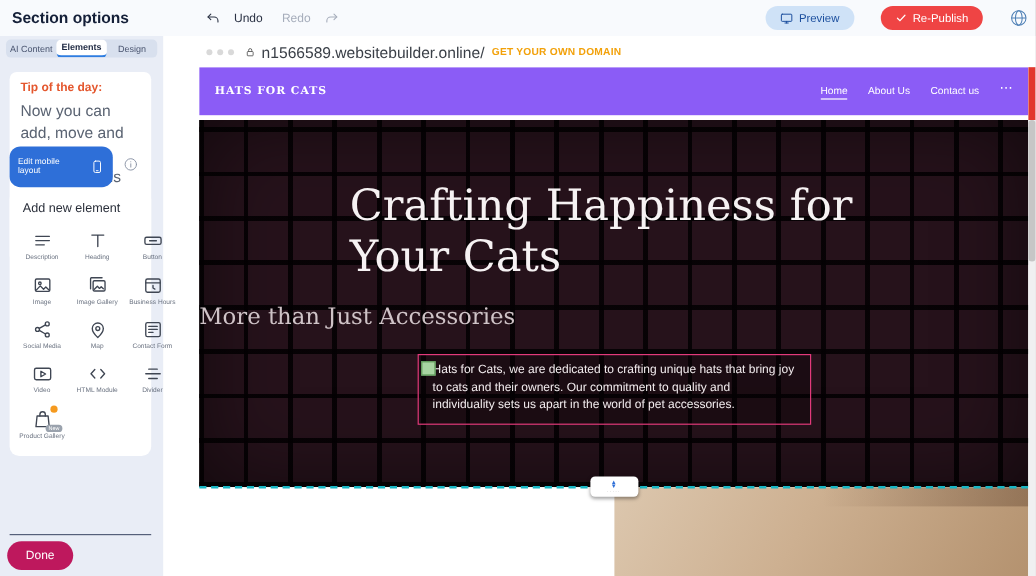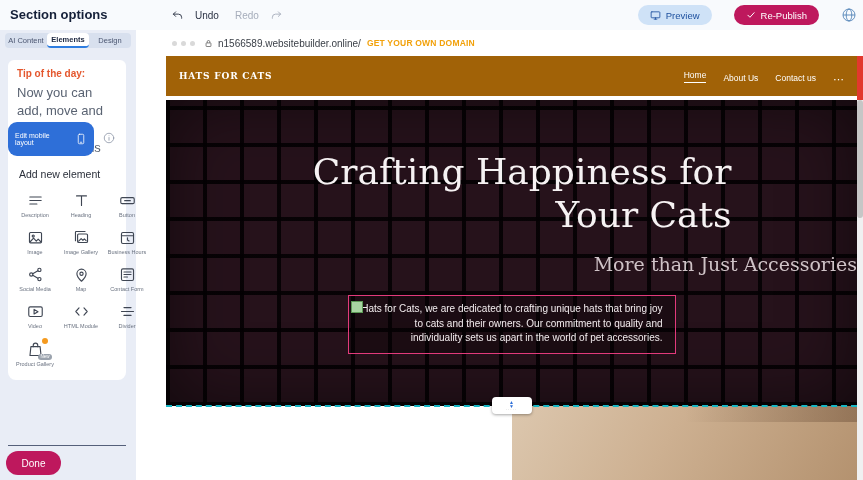--- a/index.html
+++ b/index.html
@@ -12,21 +12,21 @@
   .history{position:absolute;left:172px;top:0;height:30px;display:flex;align-items:center;gap:16px}
   .hist-btn{display:flex;align-items:center;gap:12px;font-size:10px;color:#2b3244;cursor:pointer}
   .hist-btn.disabled{color:#a6adbb}
   .hist-btn svg{width:11px;height:11px;fill:none;stroke:#2b3244;stroke-width:2;stroke-linecap:round;stroke-linejoin:round}
   .hist-btn.disabled svg{stroke:#a6adbb}
   .tb-right{position:absolute;right:6px;top:0;height:30px;display:flex;align-items:center;gap:22px}
   .btn{display:flex;align-items:center;gap:5px;border:none;border-radius:11px;font-size:9.5px;
     padding:0 12px;height:20px;cursor:pointer;font-family:inherit;white-space:nowrap}
   .btn-preview{background:#cfe2f7;color:#1c4f9e}
   .btn-preview svg{width:11px;height:11px;fill:none;stroke:#1c4f9e;stroke-width:1.8;stroke-linecap:round}
-  .btn-publish{background:#be185d;color:#fff}
+  .btn-publish{background:#ef4444;color:#fff}
   .btn-publish svg{width:10px;height:10px;fill:none;stroke:#fff;stroke-width:2.4;stroke-linecap:round}
   .globe{display:flex;align-items:center;cursor:pointer}
   .globe svg{width:16px;height:16px;fill:none;stroke:#4d7fb5;stroke-width:1.3}
 
   
   .sidebar{position:absolute;left:0;top:30px;width:136px;height:450px;background:#e9edf6;z-index:7}
   .tabs{position:absolute;left:5px;right:5px;top:3px;height:15px;background:#d8e0ee;border-radius:4px;display:flex;overflow:hidden}
   .tab{flex:1;display:flex;align-items:center;justify-content:center;font-size:7.5px;color:#4a5570;cursor:pointer;border-radius:4px}
   .tab.active{background:#fff;color:#1c2740;border-bottom:2px solid #2e7de0;font-weight:bold}
   .tip{position:absolute;left:8px;right:10px;top:30px;background:#fff;border-radius:6px;padding:8px 9px}
@@ -50,33 +50,33 @@
   .hr-line{position:absolute;left:8px;right:10px;bottom:34px;border-top:1px solid #55607a}
   .done-btn{position:absolute;left:6px;bottom:5px;width:55px;height:24px;background:#be185d;color:#fff;
     border:none;border-radius:13px;font-size:10px;cursor:pointer;font-family:inherit}
 
   
   .canvas{position:absolute;left:166px;top:30px;width:697px;height:450px;background:#fff}
   .chrome{position:absolute;left:0;top:0;right:0;height:26px;background:#fff;display:flex;align-items:center;padding-left:6px}
   .dots{display:flex;gap:4px;margin-right:9px}
   .dot{width:5px;height:5px;border-radius:50%;background:#d9d9d9}
   .lock svg{width:9px;height:9px;fill:none;stroke:#4a4a4a;stroke-width:1.8;margin-right:5px;display:block}
-  .url{font-size:10px;color:#3a3f47}
+  .url{font-size:13px;color:#3a3f47}
   .cta{font-size:8.5px;font-weight:bold;color:#f2a10a;margin-left:6px;cursor:pointer;letter-spacing:.2px}
 
   .site{position:absolute;left:0;top:26px;right:6px;bottom:0;overflow:hidden}
-  .site-header{position:absolute;left:0;right:0;top:0;height:40px;background:#a16207;display:flex;
+  .site-header{position:absolute;left:0;right:0;top:0;height:40px;background:#8b5cf6;display:flex;
     align-items:center;padding:0 13px;color:#fff}
   .logo{font-family:"DejaVu Serif",serif;font-size:9px;font-weight:bold;letter-spacing:.8px}
-  .site-nav{margin-left:auto;display:flex;align-items:flex-end;gap:17px}
+  .site-nav{margin-left:auto;display:flex;align-items:flex-start;gap:17px}
   .nav-item{font-size:8.5px;cursor:pointer}
   .nav-item.active{border-bottom:1.5px solid #fff;padding-bottom:2px}
   .nav-more{font-size:11px;line-height:8px}
 
-  .hero{position:absolute;left:0;right:0;top:44px;height:306px;background-color:#26121b;text-align:right;
+  .hero{position:absolute;left:0;right:0;top:44px;height:306px;background-color:#26121b;text-align:left;
     background-image:
       repeating-linear-gradient(0deg,rgba(4,1,3,.9) 0 4px,transparent 4px 37px),
       repeating-linear-gradient(90deg,rgba(4,1,3,.9) 0 4px,transparent 4px 37px);
     box-shadow:inset 0 0 70px rgba(0,0,0,.55)}
   .hero-heading{font-family:"DejaVu Serif",serif;font-size:36px;font-weight:400;color:#f6f2f3;
     max-width:440px;margin:50px auto 0;line-height:1.2;cursor:pointer}
   .hero-sub{font-family:"DejaVu Serif",serif;font-size:19px;color:#cfc3c7;margin-top:17px;cursor:pointer}
   .para-box{width:328px;margin:20px auto 16px;border:1px solid #e23a7b;background:rgba(10,4,7,.35);
     padding:6px 12px 7px;position:relative;font-size:10px;line-height:1.45;color:#f2ecee;cursor:pointer}
   .green-handle{position:absolute;left:2px;top:5px;width:12px;height:12px;background:#a8d4a2;border:1px solid #5d9a57;cursor:grab}

